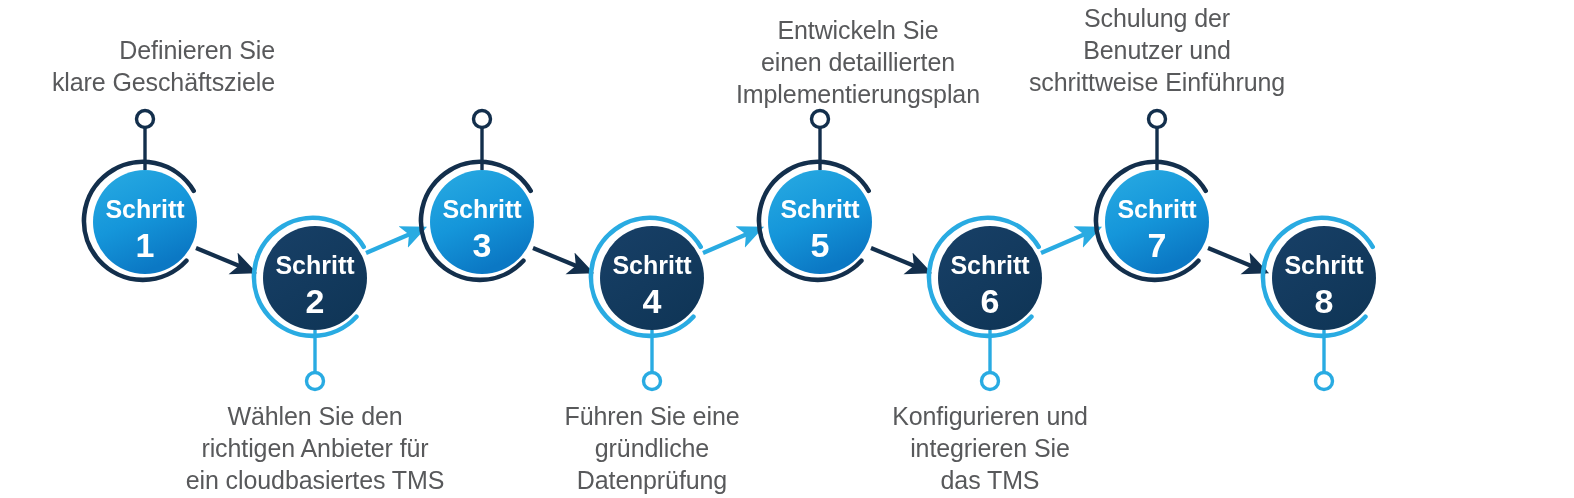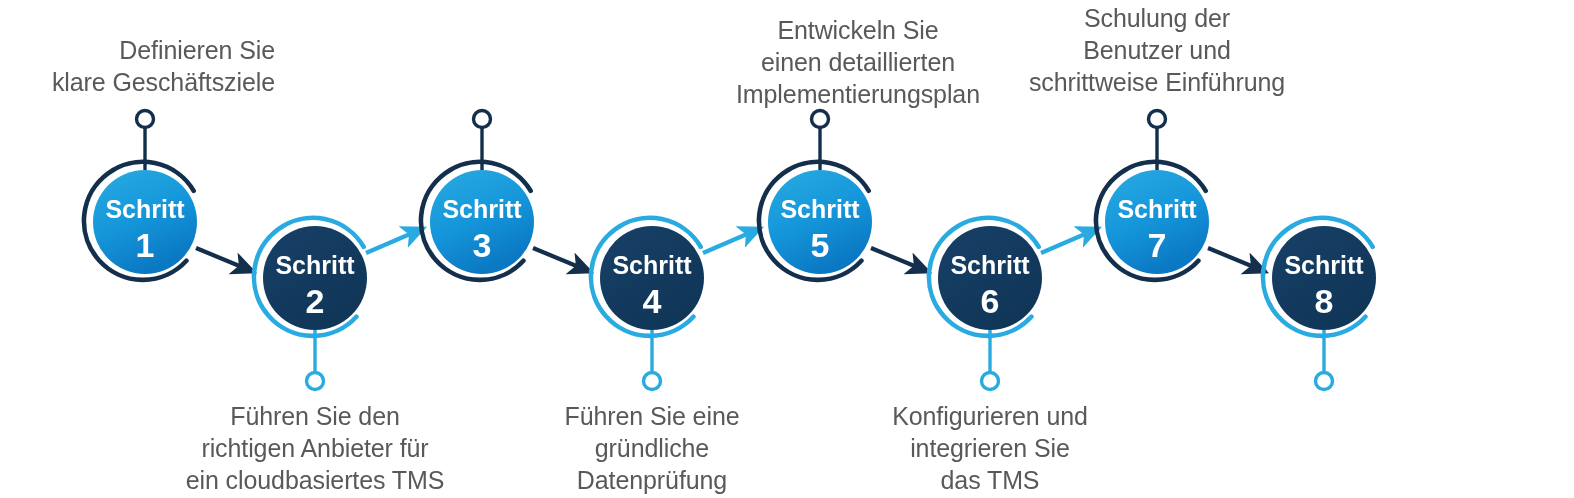--- a/index.html
+++ b/index.html
@@ -167,21 +167,21 @@
 
 
   <div class="caption caption-top" style="left:728px; top:2px; width:260px;margin-top:12px;">Entwickeln Sie
 einen detaillierten
 Implementierungsplan</div>
 
   <div class="caption caption-top" style="left:1012px; top:2px; width:290px;">Schulung der
 Benutzer und
 schrittweise Einführung</div>
 
-  <div class="caption caption-bottom" style="left:185px; top:400px; width:260px;">Führen Sie den
+  <div class="caption caption-bottom" style="left:185px; top:400px; width:260px;">Wählen Sie den
 richtigen Anbieter für
 ein cloudbasiertes TMS</div>
 
   <div class="caption caption-bottom" style="left:517px; top:400px; width:270px;">Führen Sie eine
 gründliche Datenprüfung
 und -aufbereitung durch</div>
 
   <div class="caption caption-bottom" style="left:870px; top:400px; width:240px;text-align:center;">Konfigurieren und
 integrieren Sie
 das TMS</div>

